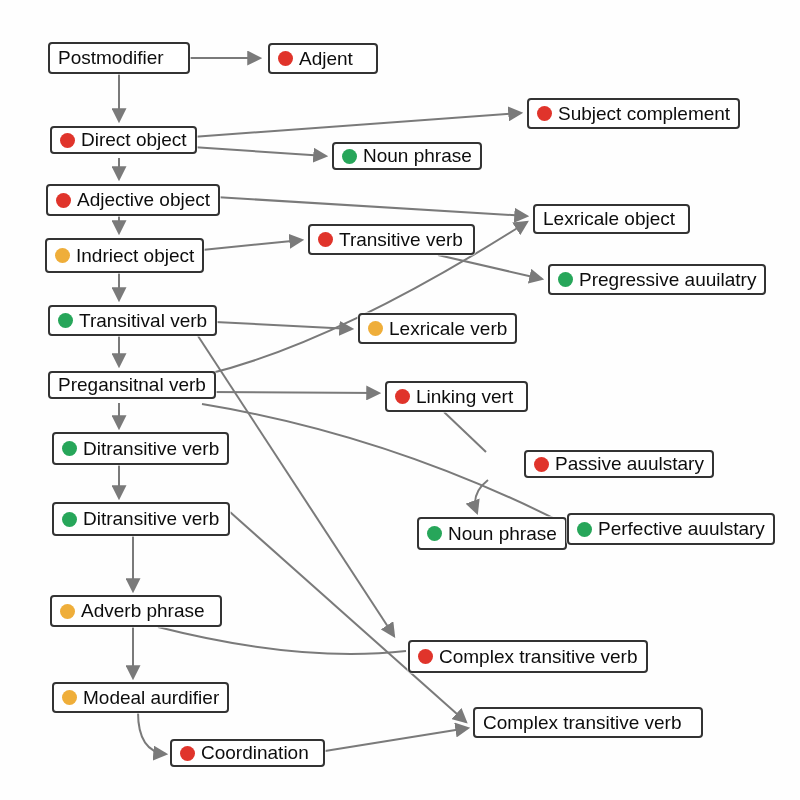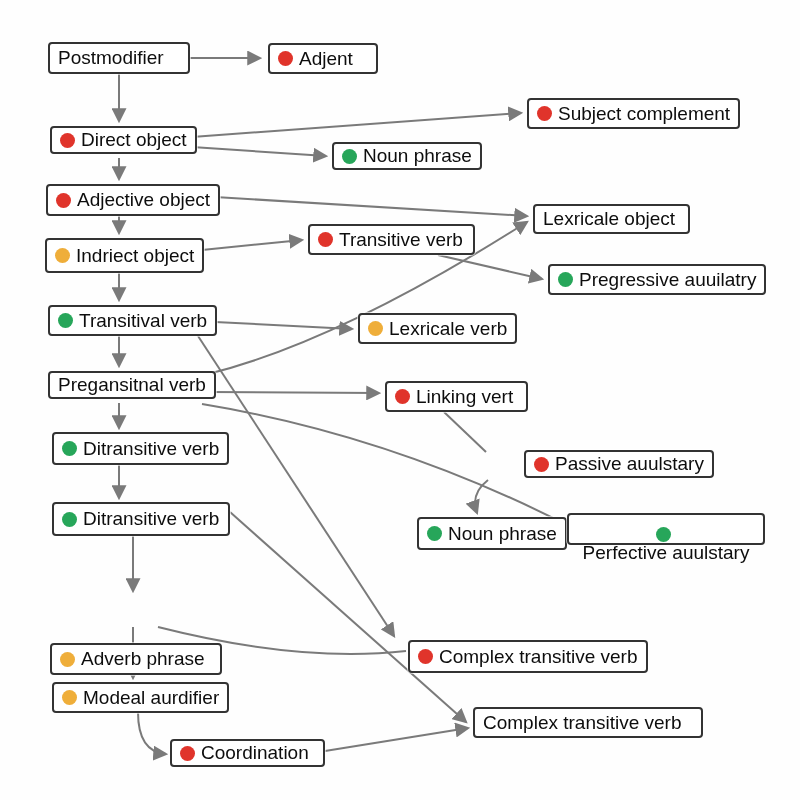--- a/index.html
+++ b/index.html
@@ -142,25 +142,25 @@
     <span class="node-label">Ditransitive verb</span>
   </div>
       <div class="node" style="left: 487px; top: 450px; min-width: 186px; height: 18px; margin-left: 37px;">
     <span class="dot" style="display: inline-block; background: rgb(224, 52, 43);"></span>
     <span class="node-label">Passive auulstary</span>
   </div>
       <div class="node" style="left: 417px; top: 517px; min-width: 136px; height: 33px;">
     <span class="dot" style="display: inline-block; background: rgb(39, 166, 90);"></span>
     <span class="node-label">Noun phrase</span>
   </div>
-      <div class="node" style="left: 567px; top: 513px; min-width: 198px; height: 32px; flex-direction: column;">
+      <div class="node" style="left: 567px; top: 513px; min-width: 198px; height: 32px;">
     <span class="dot" style="display: inline-block; background: rgb(39, 166, 90);"></span>
     <span class="node-label">Perfective auulstary</span>
   </div>
-      <div class="node" style="left: 50px; top: 595px; min-width: 172px; height: 32px; margin-top: 48px;">
+      <div class="node" style="left: 50px; top: 595px; min-width: 172px; height: 32px;">
     <span class="dot" style="display: inline-block; background: rgb(239, 174, 58);"></span>
     <span class="node-label">Adverb phrase</span>
   </div>
       <div class="node" style="left: 408px; top: 640px; min-width: 222px; height: 33px;">
     <span class="dot" style="display: inline-block; background: rgb(224, 52, 43);"></span>
     <span class="node-label">Complex transitive verb</span>
   </div>
       <div class="node" style="left: 52px; top: 682px; min-width: 173px; height: 31px; justify-content: space-between;">
     <span class="dot" style="display: inline-block; background: rgb(239, 174, 58);"></span>
     <span class="node-label">Modeal aurdifier</span>

